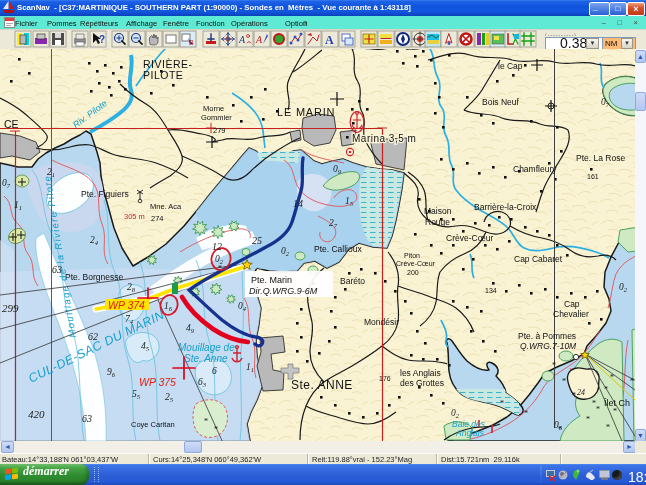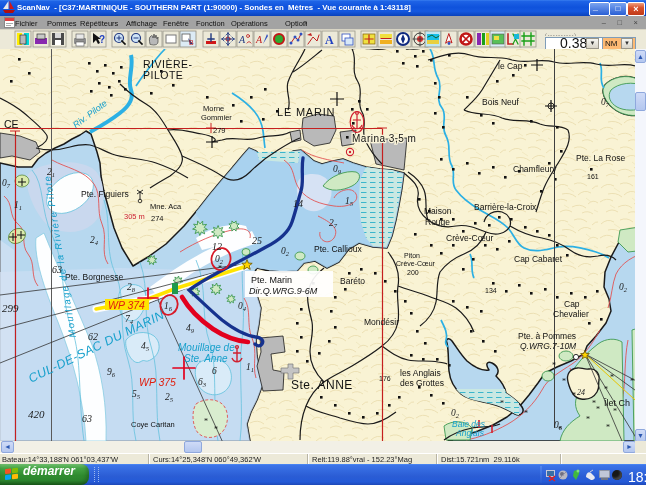--- a/index.html
+++ b/index.html
@@ -1,22 +1,22 @@
 <!DOCTYPE html>
 <html><head><meta charset="utf-8">
 <style>
 html,body{margin:0;padding:0;}
 body{width:646px;height:485px;overflow:hidden;position:relative;font-family:"Liberation Sans",sans-serif;background:#ece9d8;}
 #title{position:absolute;left:0;top:0;width:646px;height:16px;background:linear-gradient(180deg,#3a80f0 0%,#1e63e6 8%,#0f52dc 45%,#1458e0 70%,#0a41bb 100%);color:#fff;font-size:7.8px;font-weight:bold;line-height:15px;letter-spacing:0;white-space:nowrap;}
 #title .txt{position:absolute;left:17px;top:0;text-align:right;}
-#menu{position:absolute;left:0;top:16px;width:646px;height:13px;background:#a3a3a3;font-size:7.5px;color:#111;border-bottom:1px solid #d8d4c4;}
+#menu{position:absolute;left:0;top:16px;width:646px;height:13px;background:#5eead4;font-size:7.5px;color:#111;border-bottom:1px solid #d8d4c4;}
 #toolbar{position:absolute;left:0;top:30px;width:646px;height:19px;background:#ece9d8;}
 #statusbar{position:absolute;left:0;top:453px;width:646px;height:11px;background:#ece9d8;border-top:1px solid #fff;font-size:7.5px;color:#222;white-space:nowrap;overflow:hidden;text-align:center;}
 #taskbar{position:absolute;left:0;top:464px;width:646px;height:21px;background:linear-gradient(180deg,#4f8df8 0%,#3c74e8 6%,#2a5cd4 60%,#245ad8 85%,#1e48b8 100%);}
-#startbtn{position:absolute;left:0;top:0;width:89px;height:21px;border-radius:0 8px 8px 0;background:linear-gradient(180deg,#73c471 0%,#44a344 20%,#2f8b2f 55%,#2c872e 80%,#1e6a1f 100%);color:#fff;font-style:italic;font-weight:bold;font-size:12px;box-shadow:inset -2px -2px 4px rgba(0,0,0,.25);}
+#startbtn{position:absolute;left:0;top:0;width:89px;height:21px;border-radius:0 8px 8px 0;background:linear-gradient(180deg,#73c471 0%,#44a344 20%,#2f8b2f 55%,#2c872e 80%,#1e6a1f 100%);color:#fff;font-style:italic;font-weight:bold;font-size:12px;box-shadow:inset -2px -2px 4px rgba(0,0,0,.25);font-family:Liberation Serif, serif;}
 .vsb{position:absolute;left:635px;top:49px;width:11px;height:392px;background:#f4f6fc;}
 .hsb{position:absolute;left:0px;top:441px;width:635px;height:12px;background:#f2f0e6;}
 .sbtn{position:absolute;background:linear-gradient(180deg,#cfdbf7,#b4c7ef);border:1px solid #8fa8dd;border-radius:2px;color:#2b57b0;text-align:center;}
 </style></head>
 <body>
 <div id="title">
 <svg width="14" height="13" style="position:absolute;left:2px;top:1px" viewBox="0 0 14 13">
       <path d="M6.5,0 L6.5,8 L1,8 Z" fill="#e8e8e8"></path>
       <path d="M7.5,0 L12,8 L7.5,8 Z" fill="#d01818"></path>
       <path d="M1,9 L13,9 L11,12 L3,12 Z" fill="#b01010"></path>

